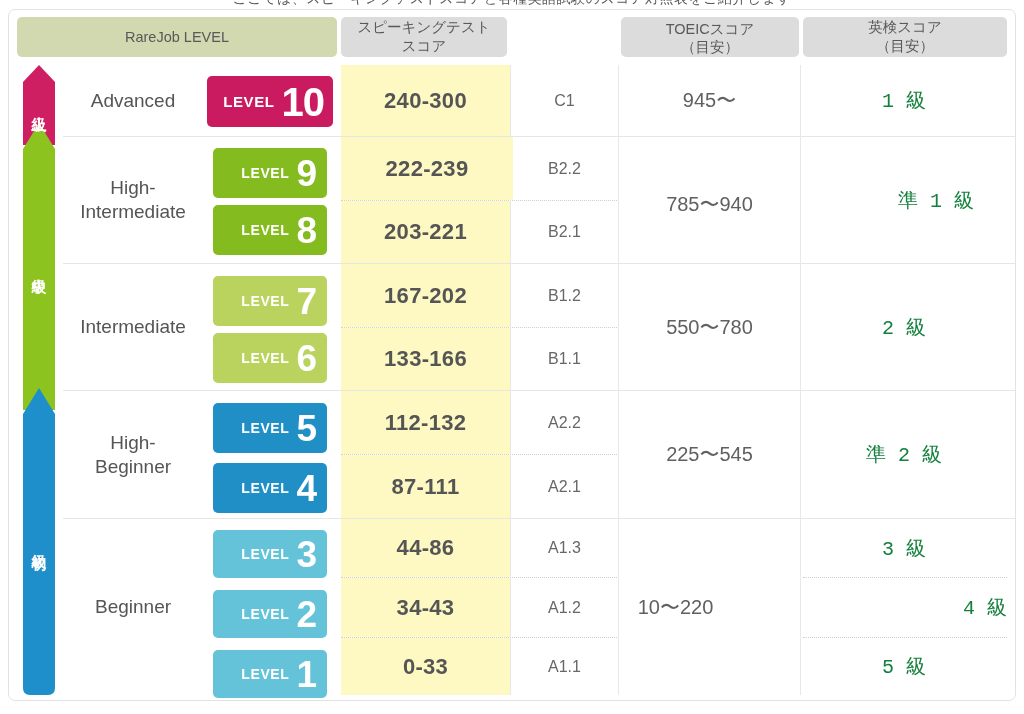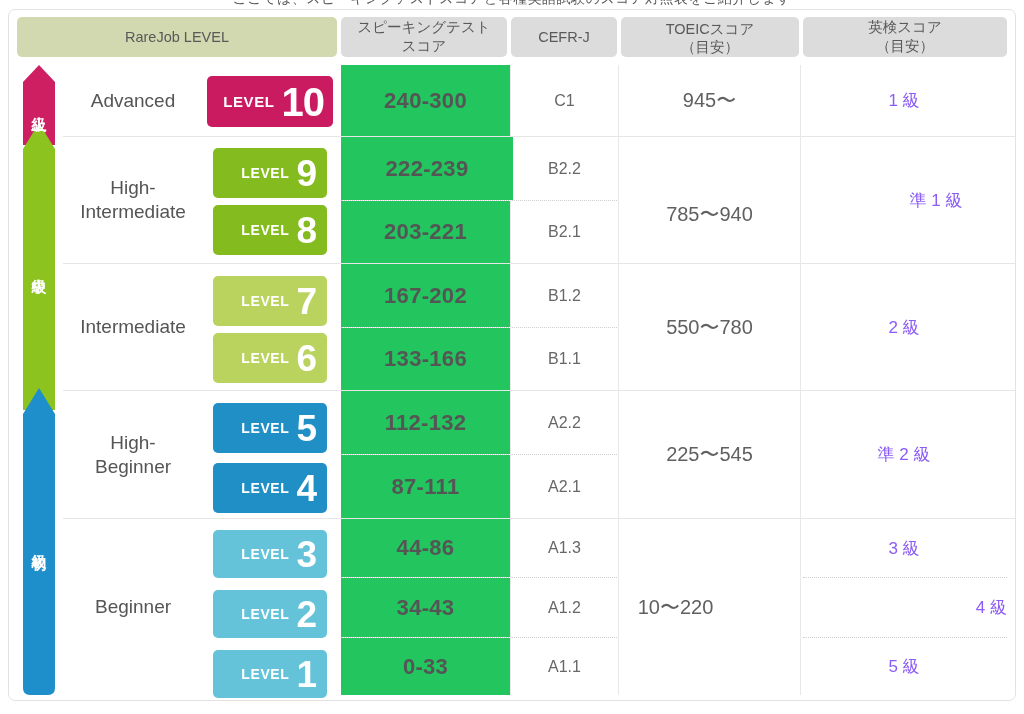--- a/index.html
+++ b/index.html
@@ -52,29 +52,29 @@
   .hdr span { display: block; }
 
   
   .cell {
     position: absolute;
     display: flex; align-items: center; justify-content: center;
     text-align: center;
     color: #5c5c5c;
   }
   .cell.score {
-    background: #22c55e;
+    background: #fef9c3;
     font-weight: bold;
     font-size: 22px;
     color: #555555;
     letter-spacing: .3px;
   }
   .cell.cefr { font-size: 16px; color: #676767; }
   .cell.toeic { font-size: 20px; color: #606060; }
-  .cell.eiken { font-size: 17px; color: #8b5cf6; }
+  .cell.eiken { font-size: 20px; color: #15803d; font-family: Liberation Mono, monospace; }
   .cell.lvlname {
     font-size: 19px; color: #555555; line-height: 1.25;
     flex-direction: column;
   }
 
   
   .sep-solid { position: absolute; background: #e6e6e6; }
   .sep-dotted {
     position: absolute; height: 0;
     border-top: 1px dotted #cfcfcf;
@@ -138,23 +138,20 @@
         <span>RareJob LEVEL</span>
       </div>
 
       <div class="hdr gray" style="left:332px; top:7px; width:166px; height:40px;">
         <div>
           <span>スピーキングテスト</span>
           <span>スコア</span>
         </div>
       </div>
 
-      <div class="hdr gray" style="left:502px; top:7px; width:106px; height:40px;">
-        <span>CEFR-J</span>
-      </div>
 
       <div class="hdr gray" style="left:612px; top:7px; width:178px; height:40px;align-items:flex-end;">
         <div>
           <span>TOEICスコア</span>
           <span>（目安）</span>
         </div>
       </div>
 
       <div class="hdr gray" style="left:794px; top:7px; width:204px; height:40px;">
         <div>
@@ -262,21 +259,21 @@
       <div class="cell cefr" style="left:502px; top:568px; width:107px; height:59px;">
           <span>A1.2</span>
         </div>
       <div class="cell cefr" style="left:502px; top:628px; width:107px; height:57px;">
           <span>A1.1</span>
         </div>
 
       <div class="cell toeic" style="left:610px; top:55px;  width:181px; height:71px;justify-content:center;">
           <span>945〜</span>
         </div>
-      <div class="cell toeic" style="left:610px; top:141px; width:181px; height:126px;">
+      <div class="cell toeic" style="left:610px; top:131px; width:181px; height:126px;">
           <span>785〜940</span>
         </div>
       <div class="cell toeic" style="left:610px; top:254px; width:181px; height:126px;">
           <span>550〜780</span>
         </div>
       <div class="cell toeic" style="left:610px; top:381px; width:181px; height:127px;">
           <span>225〜545</span>
         </div>
       <div class="cell toeic" style="left:576px; top:509px; width:181px; height:176px;">
           <span>10〜220</span>

